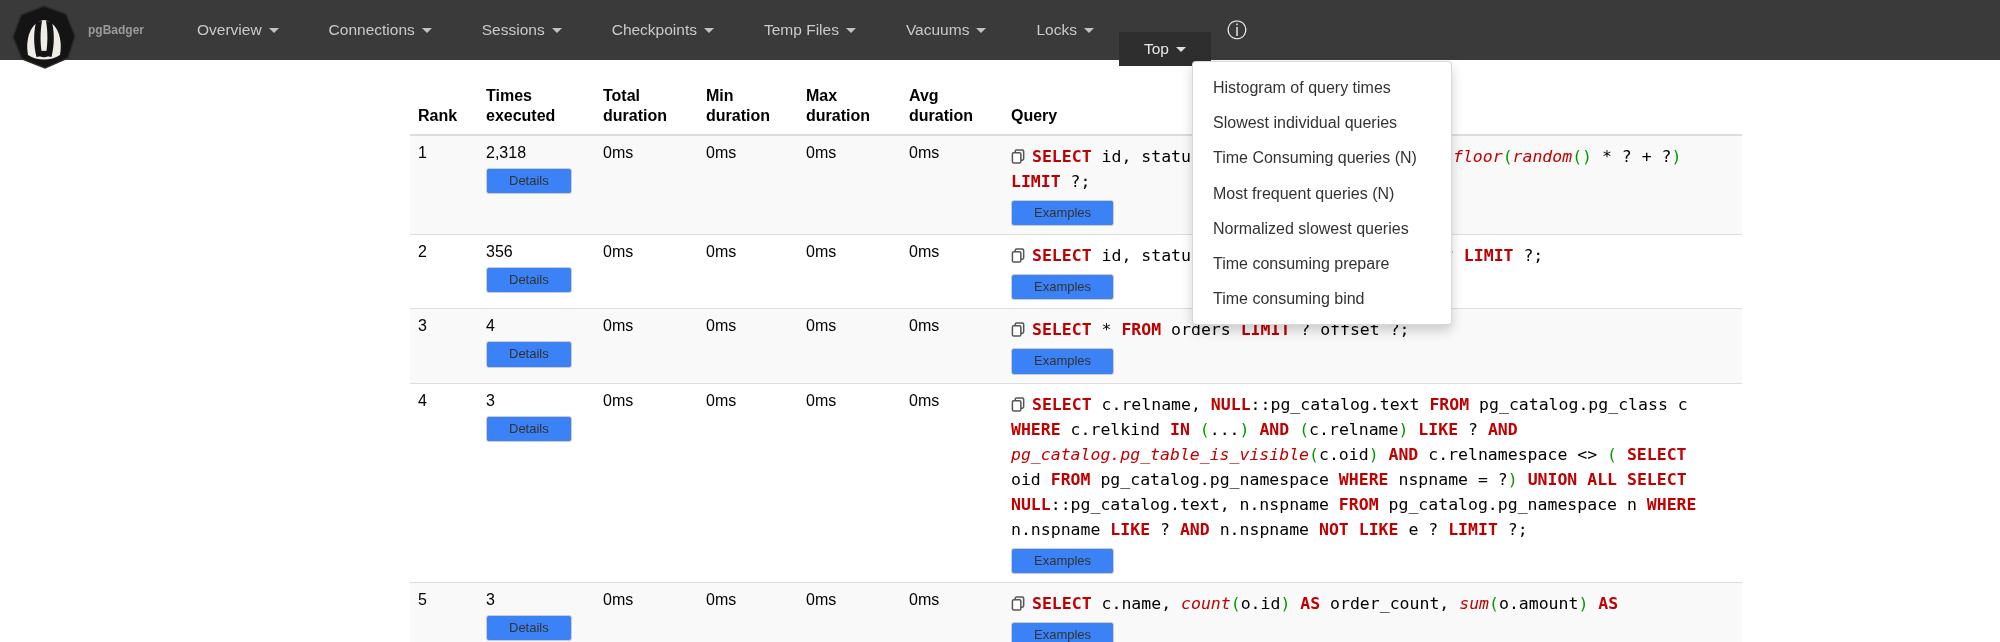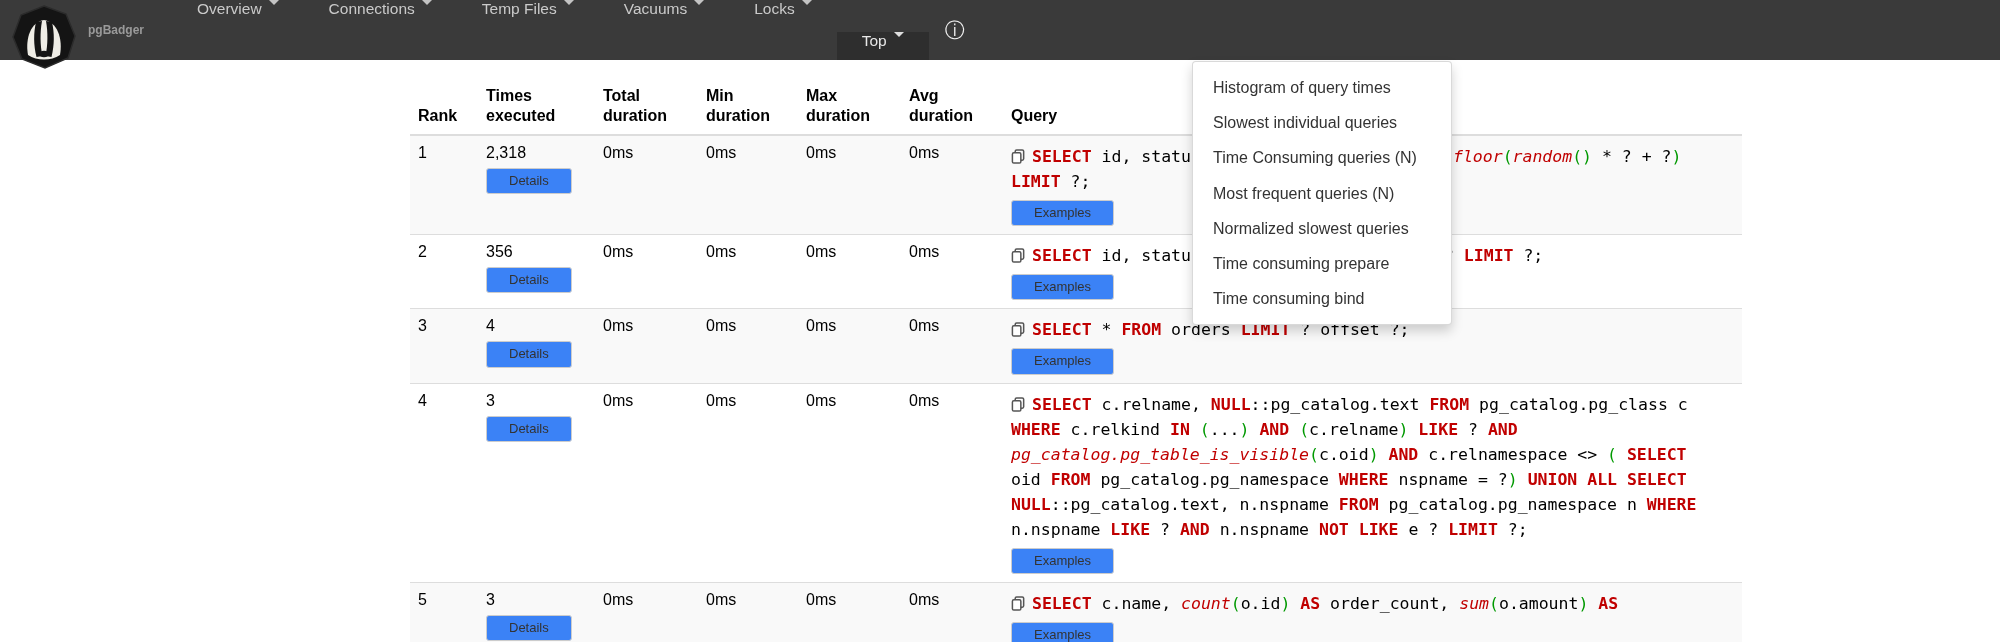--- a/index.html
+++ b/index.html
@@ -6,21 +6,21 @@
   html,body { margin:0; padding:0; }
   body {
     width:2000px; height:642px; overflow:hidden; position:relative;
     background:#fff; font-family:"Liberation Sans", sans-serif;
   }
 
   
   .navbar { position:absolute; left:0; top:0; width:2000px; height:60px; background:#3a3a3a; z-index:20; }
   .brand { position:absolute; left:88px; top:0; line-height:60px; font-size:12px; font-weight:bold; color:#9a9a9a; }
   .nav-menu { position:absolute; left:172px; top:0; height:60px; display:flex; align-items:stretch; }
-  .nav-item { display:flex; align-items:flex-start; padding:0 25px; color:#cacaca; font-size:15.5px; cursor:pointer; white-space:nowrap; }
+  .nav-item { display:flex; align-items:center; padding:17px 25px; color:#cacaca; font-size:15.5px; cursor:pointer; white-space:nowrap; }
   .nav-item.open { background:#2e2e2e; color:#e8e8e8;margin-top:32px; }
   .caret { display:inline-block; width:0; height:0; margin-left:7px;
            border-top:5px solid; border-left:5px solid transparent; border-right:5px solid transparent; opacity:.95; }
   .info { display:flex; align-items:center; padding:0 16px; color:#f0f0f0; font-size:20px; cursor:pointer; }
 
   
   .logo { position:absolute; left:12px; top:5px; width:64px; height:64px; z-index:40; cursor:pointer; }
 
   
   .dropdown { position:absolute; left:1192px; top:61px; width:260px; background:#fff;
@@ -54,20 +54,28 @@
 
 <div class="navbar">
   <span class="brand">pgBadger</span>
   <nav class="nav-menu">
       <a class="nav-item">
         <span>Overview</span>
         <b class="caret"></b>
       </a>
       <a class="nav-item">
         <span>Connections</span>
+        <b class="caret"></b>
+      </a>
+      <a class="nav-item">
+        <span>Sessions</span>
+        <b class="caret"></b>
+      </a>
+      <a class="nav-item">
+        <span>Checkpoints</span>
         <b class="caret"></b>
       </a>
       <a class="nav-item">
         <span>Temp Files</span>
         <b class="caret"></b>
       </a>
       <a class="nav-item">
         <span>Vacuums</span>
         <b class="caret"></b>
       </a>

